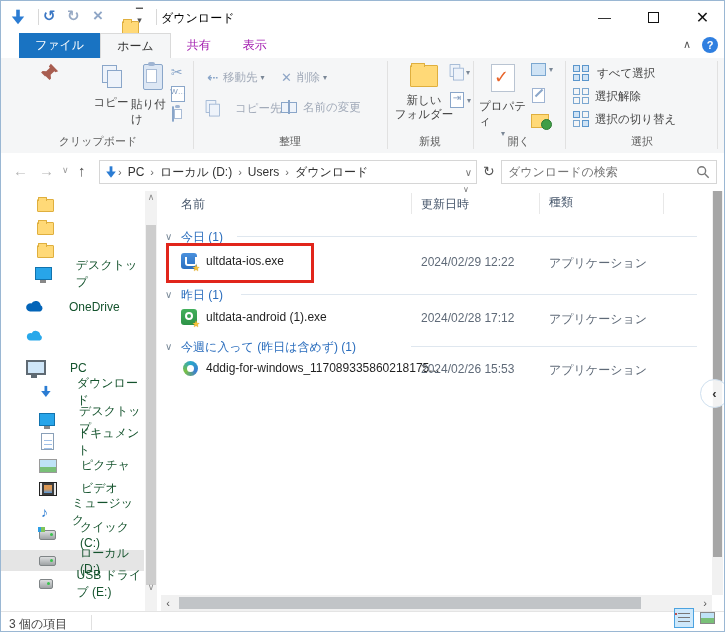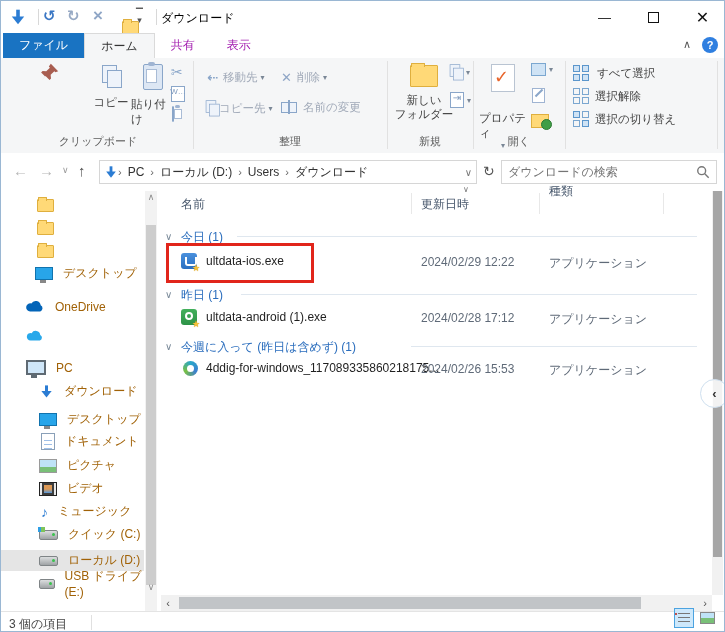--- a/index.html
+++ b/index.html
@@ -79,21 +79,21 @@
   .searchbox{position:absolute;left:500px;top:7px;width:216px;height:24px;border:1px solid #d6d6d6;background:#fff;
              display:flex;align-items:center;box-sizing:border-box}
   .searchbox input{flex:1;border:none;outline:none;font-size:12px;color:#444;padding:0 6px;
                    font-family:Liberation Sans, sans-serif;background:transparent}
   .mag{width:14px;height:14px;margin-right:6px}
 
   
   .sidebar{left:0;top:190px;width:160px;height:420px;background:#fff}
   .s-item{position:absolute;height:21px;display:flex;align-items:center;width:143px}
   .s-item.sel{background:#e5e5e5}
-  .s-lbl{margin-left:10px;color:#a16207}
+  .s-lbl{margin-left:24px;color:#14532d}
   .sscroll{position:absolute;left:144px;top:190px;width:12px;height:420px;background:#f2f2f2}
   .sscroll .thumb{position:absolute;left:1px;width:10px;background:#cdcdcd}
   .sarr{position:absolute;left:0;width:12px;height:12px;font-size:9px;color:#8a8a8a;display:flex;align-items:center;justify-content:center}
 
   
   .i-desktop{width:16px;height:11px;background:#28a5e9;border:1px solid #1173ae;position:relative}
   .i-desktop::after{content:"";position:absolute;left:4px;bottom:-4px;width:6px;height:3px;background:#888}
   .i-pc{width:16px;height:11px;background:#cfe6f8;border:2px solid #5f6a73;position:relative}
   .i-pc::after{content:"";position:absolute;left:3px;bottom:-5px;width:6px;height:3px;background:#5f6a73}
   .i-doc{width:12px;height:15px;background:#fff;border:1px solid #8aa0b8;
@@ -162,21 +162,21 @@
     <span class="abs qat-sep" style="left:150px;top:8px"></span>
     <span class="abs title-text" style="left:160px;top:9px">ダウンロード</span>
     <div class="abs winbtn ctr" style="left:581px;top:0">—</div>
     <div class="abs winbtn ctr" style="left:630px;top:0">
         <span class="maxbox"></span>
       </div>
     <div class="abs winbtn ctr" style="left:679px;top:0;font-size:16px">✕</div>
   </div>
 
   <div class="abs tabbar row">
-    <div class="tab tab-file" style="margin-left:2px">ファイル</div>
+    <div class="tab tab-file" style="margin-left:18px">ファイル</div>
     <div class="tab tab-active">ホーム</div>
     <div class="tab">共有</div>
     <div class="tab">表示</div>
     <span class="abs" style="left:682px;top:5px;color:#555;font-size:11px">∧</span>
     <div class="abs help-q ctr" style="left:701px;top:4px">?</div>
   </div>
 
   <div class="abs ribbon">
 
     
@@ -206,21 +206,21 @@
     <div class="smallbtn" style="left:206px;top:12px">
       <span class="arrow-ico">⇠</span>
       <span class="gray" style="margin-left:5px">移動先</span>
       <span class="dd">▾</span>
     </div>
     <div class="smallbtn" style="left:204px;top:42px">
       <span class="pg2" style="transform:scale(.7);margin:-3px -2px">
           <i></i>
           <i></i>
         </span>
-      <span class="gray" style="margin-left:0">コピー先</span>
+      <span class="gray" style="margin-left:16px">コピー先</span>
       <span class="dd">▾</span>
     </div>
     <div class="smallbtn" style="left:280px;top:12px">
       <span style="color:#8fa6c6;font-weight:bold;font-size:13px">✕</span>
       <span class="gray" style="margin-left:5px">削除</span>
       <span class="dd">▾</span>
     </div>
     <div class="smallbtn" style="left:280px;top:42px">
       <span class="ren-ico"></span>
       <span class="gray" style="margin-left:6px">名前の変更</span>
@@ -246,21 +246,21 @@
       <span class="dd">▾</span>
     </div>
     <div class="rlabel" style="left:388px;width:82px">新規</div>
     <span class="rsep" style="left:472px"></span>
 
     
     <div class="bigbtn" style="left:478px;width:48px">
       <span class="propa" style="margin-top:3px">
           <span>✓</span>
         </span>
-      <span class="dark" style="margin-top:19px">プロパティ</span>
+      <span class="dark" style="margin-top:7px">プロパティ</span>
       <span class="dd" style="margin-left:0">▾</span>
     </div>
     <div class="smallbtn" style="left:530px;top:5px">
       <span class="opn-ico"></span>
       <span class="dd">▾</span>
     </div>
     <div class="smallbtn" style="left:531px;top:30px">
       <span class="edit-ico"></span>
     </div>
     <div class="smallbtn" style="left:530px;top:56px">
@@ -290,20 +290,21 @@
     </div>
     <div class="smallbtn" style="left:572px;top:53px">
       <span class="grid4">
           <b class="fill"></b>
           <b></b>
           <b></b>
           <b class="fill"></b>
         </span>
       <span class="dark" style="margin-left:6px">選択の切り替え</span>
     </div>
+    <div class="rlabel" style="left:568px;width:146px">選択</div>
     <span class="rsep" style="left:716px"></span>
   </div>
 
   <div class="abs navbar">
     <span class="abs navg" style="left:12px;top:9px">←</span>
     <span class="abs navg" style="left:38px;top:9px">→</span>
     <span class="abs navg" style="left:61px;top:12px;font-size:9px;color:#999">∨</span>
     <span class="abs navg en" style="left:77px;top:9px">↑</span>
 
     <div class="bcbox">
@@ -408,21 +409,21 @@
 
   <div class="sscroll">
     <span class="sarr" style="top:0">∧</span>
     <div class="thumb" style="top:34px;height:360px"></div>
     <span class="sarr" style="bottom:18px">∨</span>
   </div>
 
   <span class="abs colhead" style="left:180px;top:195px">名前</span>
   <span class="abs colhead" style="left:420px;top:195px">更新日時</span>
   <span class="abs" style="left:462px;top:184px;font-size:8px;color:#777">∨</span>
-  <span class="abs colhead" style="left:548px;top:182px">種類</span>
+  <span class="abs colhead" style="left:548px;top:193px">種類</span>
   <span class="colsep" style="left:410px"></span>
   <span class="colsep" style="left:538px"></span>
   <span class="colsep" style="left:662px"></span>
 
   <span class="abs gchev" style="left:164px;top:230px">∨</span>
   <span class="abs ghead" style="left:180px;top:228px">今日 (1)</span>
   <span class="gline" style="left:236px;top:235px;width:460px"></span>
   <div class="abs row" style="left:180px;top:250px;height:20px">
     <span class="appic app-ios">
         <span class="st">★</span>

